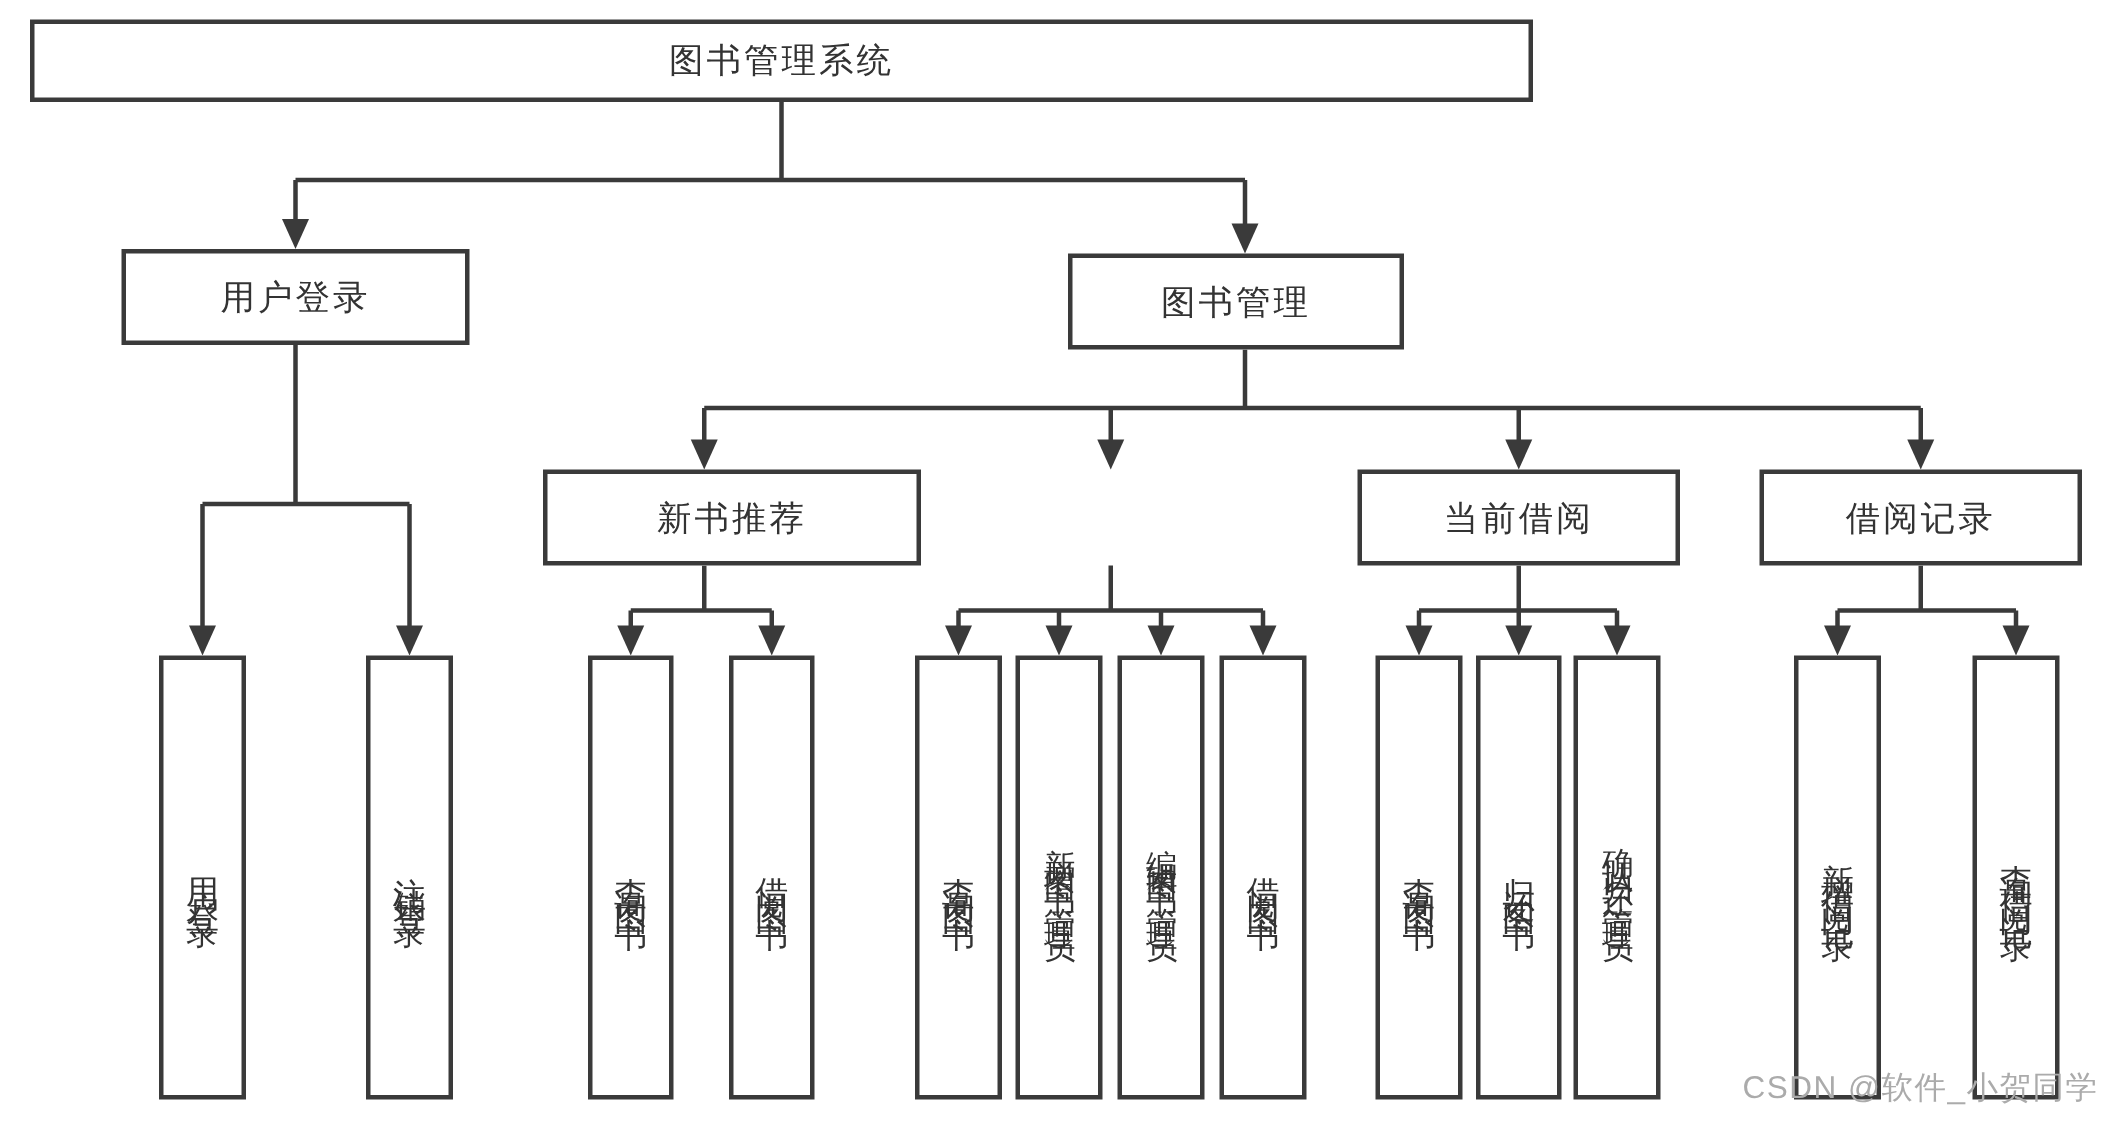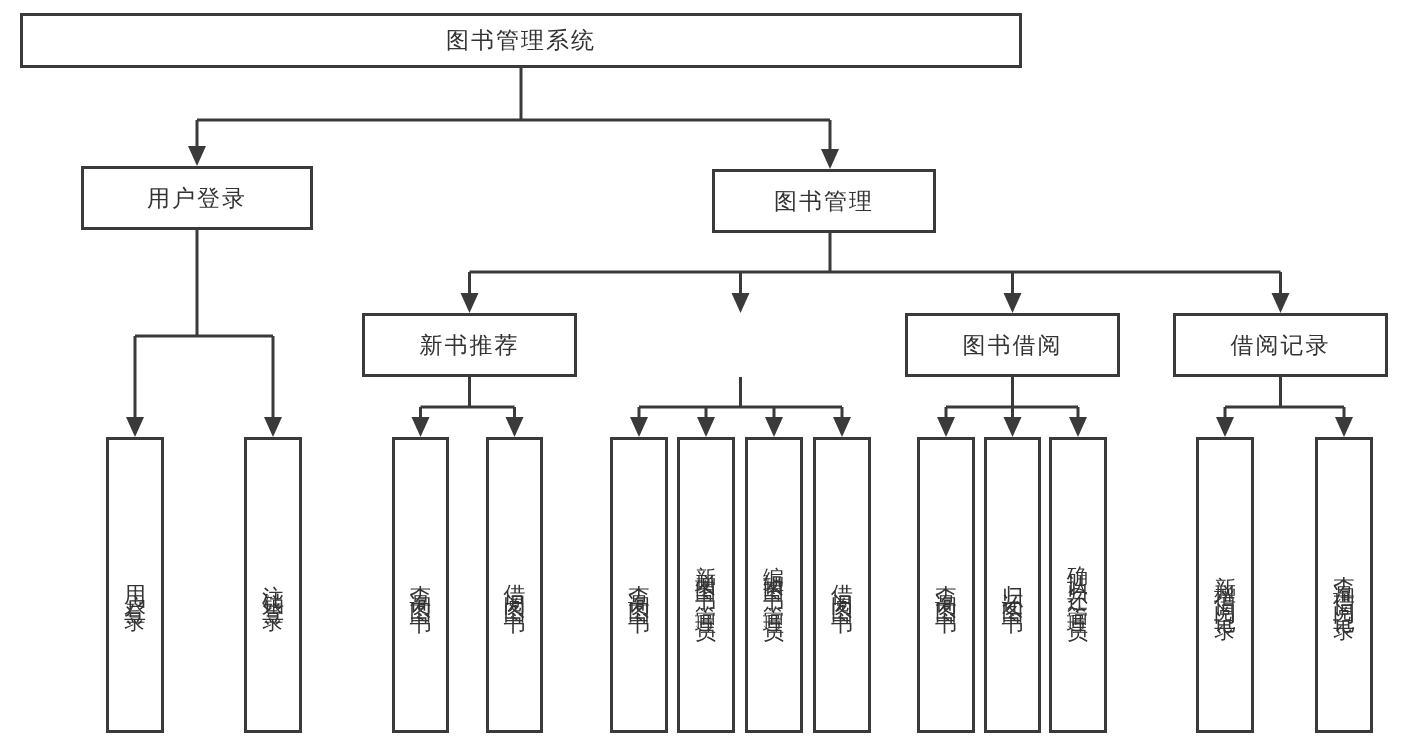--- a/index.html
+++ b/index.html
@@ -94,25 +94,25 @@
     <span class="lbl">图书管理系统</span>
   </div>
 
   <div class="node h" style="left:81px;top:166px;width:232px;height:64px">
     <span class="lbl">用户登录</span>
   </div>
   <div class="node h" style="left:712px;top:169px;width:224px;height:64px">
     <span class="lbl">图书管理</span>
   </div>
 
-  <div class="node h" style="left:362px;top:313px;width:215px;height:64px">
+  <div class="node h" style="left:362px;top:313px;width:252px;height:64px">
     <span class="lbl">新书推荐</span>
   </div>
   <div class="node h" style="left:905px;top:313px;width:215px;height:64px">
-    <span class="lbl">图书借阅</span>
+    <span class="lbl">当前借阅</span>
   </div>
   <div class="node h" style="left:1173px;top:313px;width:215px;height:64px">
     <span class="lbl">借阅记录</span>
   </div>
 
   <div class="node v" style="left:106px;width:58px">
     <span class="lbl">用户登录</span>
   </div>
   <div class="node v" style="left:244px;width:58px">
     <span class="lbl">注销登录</span>
@@ -148,14 +148,15 @@
     <span class="lbl">确认归还（管理员）</span>
   </div>
 
   <div class="node v" style="left:1196px;width:58px">
     <span class="lbl">新增借阅记录</span>
   </div>
   <div class="node v" style="left:1315px;width:58px">
     <span class="lbl">查询借阅记录</span>
   </div>
 
+  <div class="watermark">CSDN @软件_小贺同学</div>
 
 </div>
 
 </body></html>

